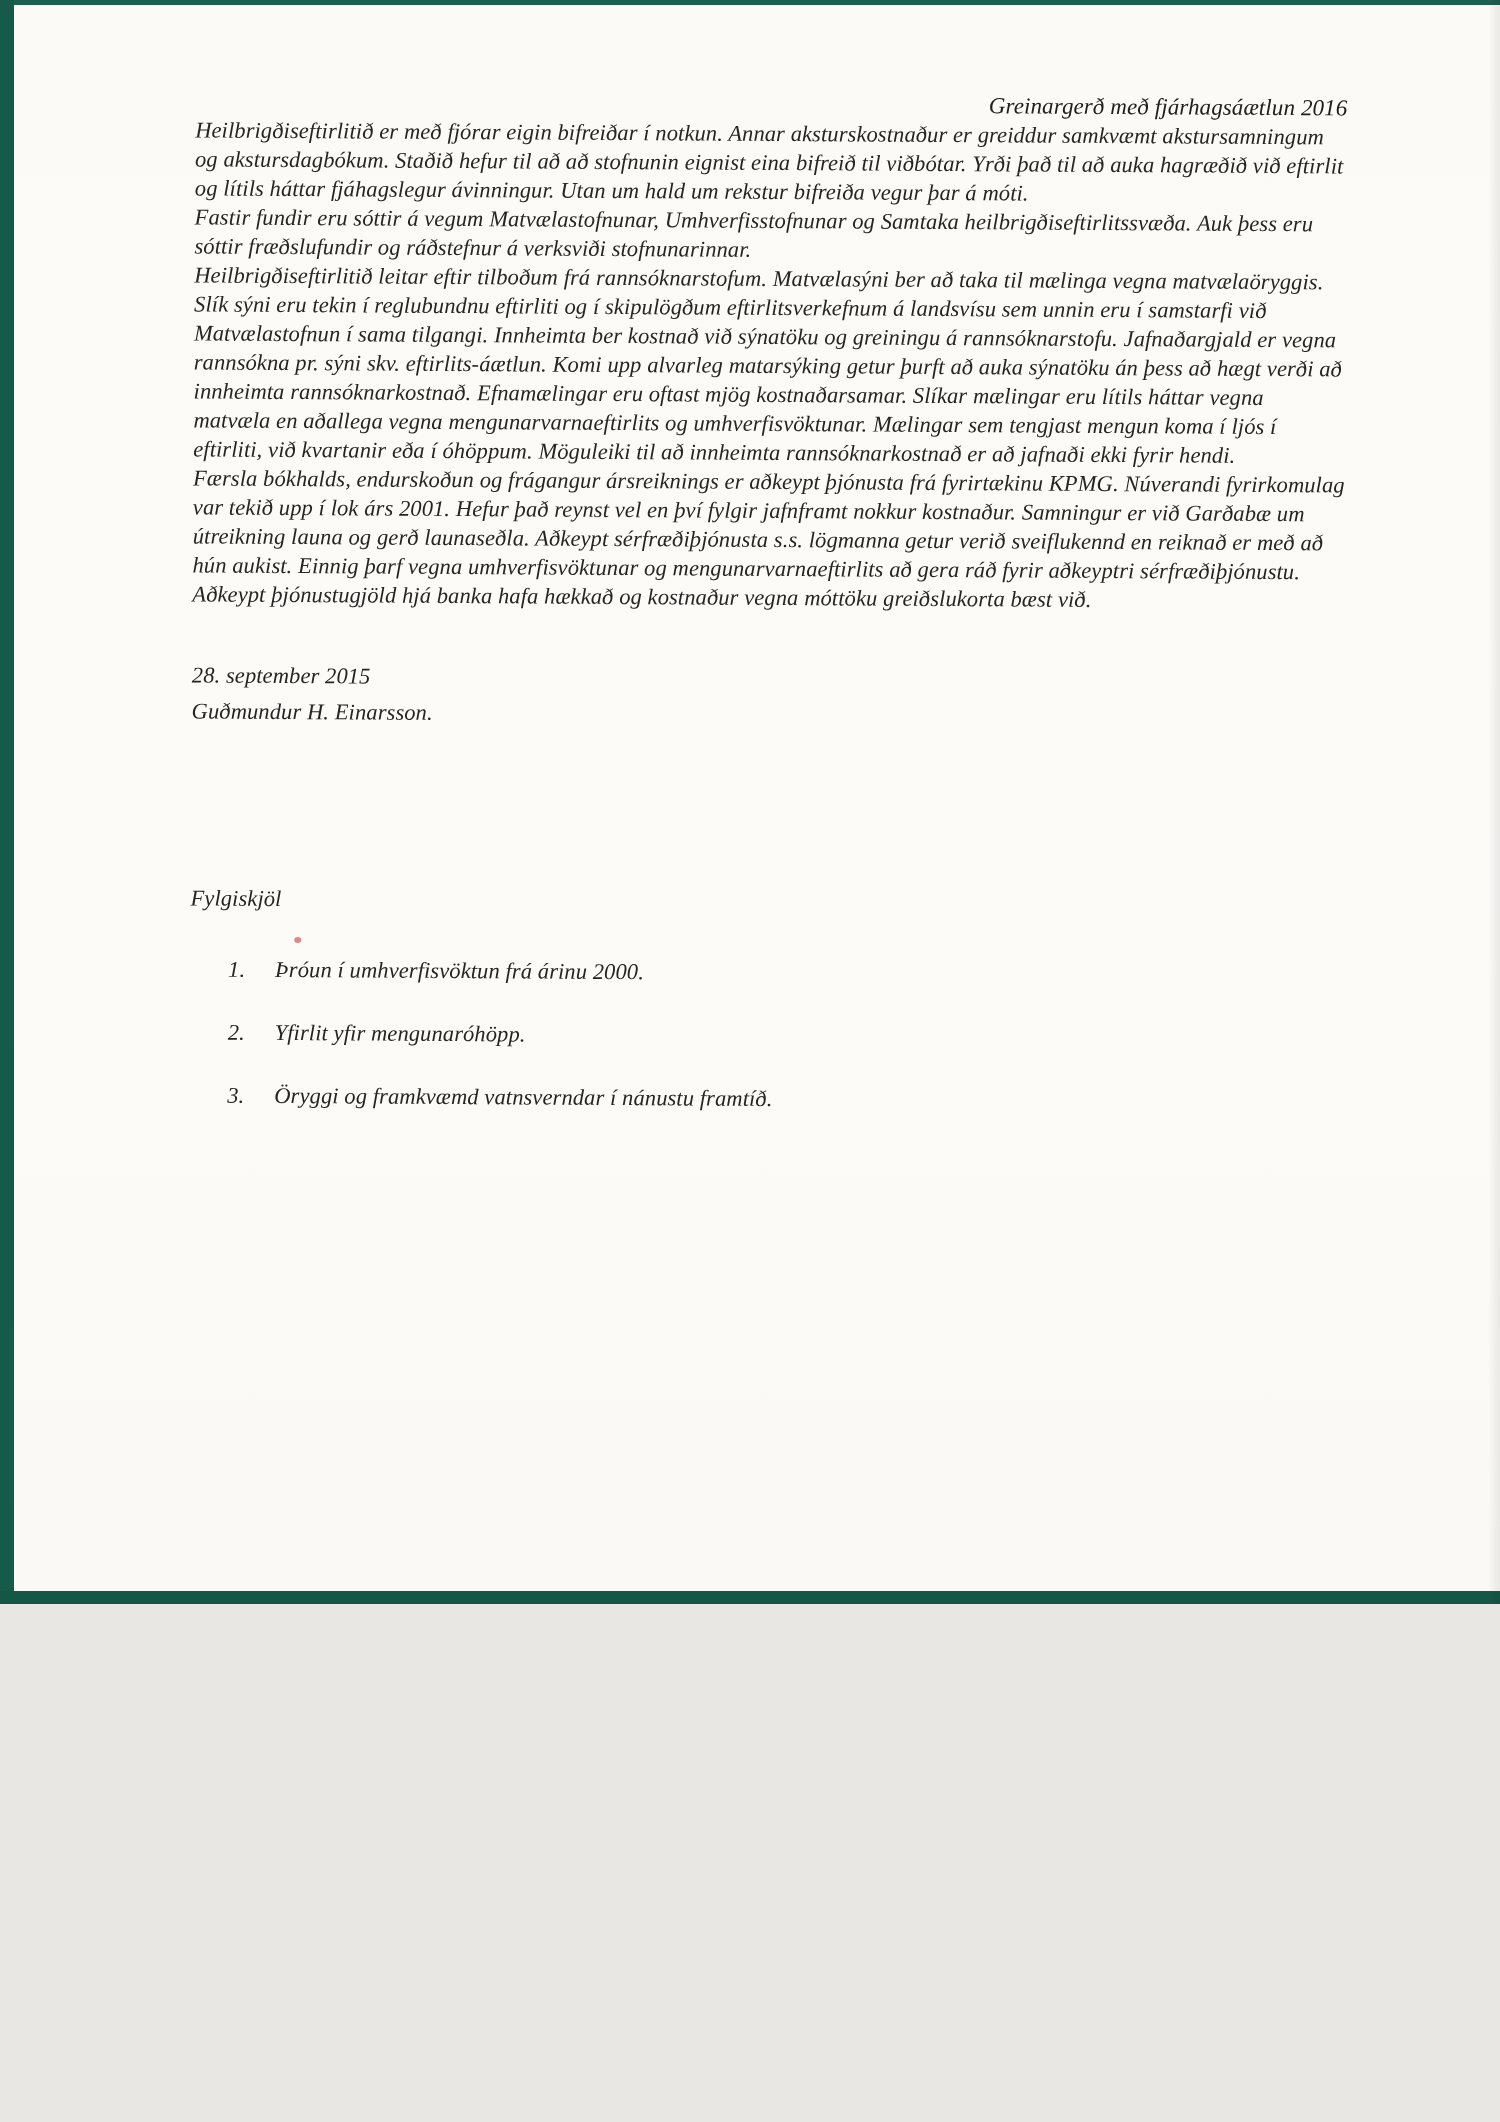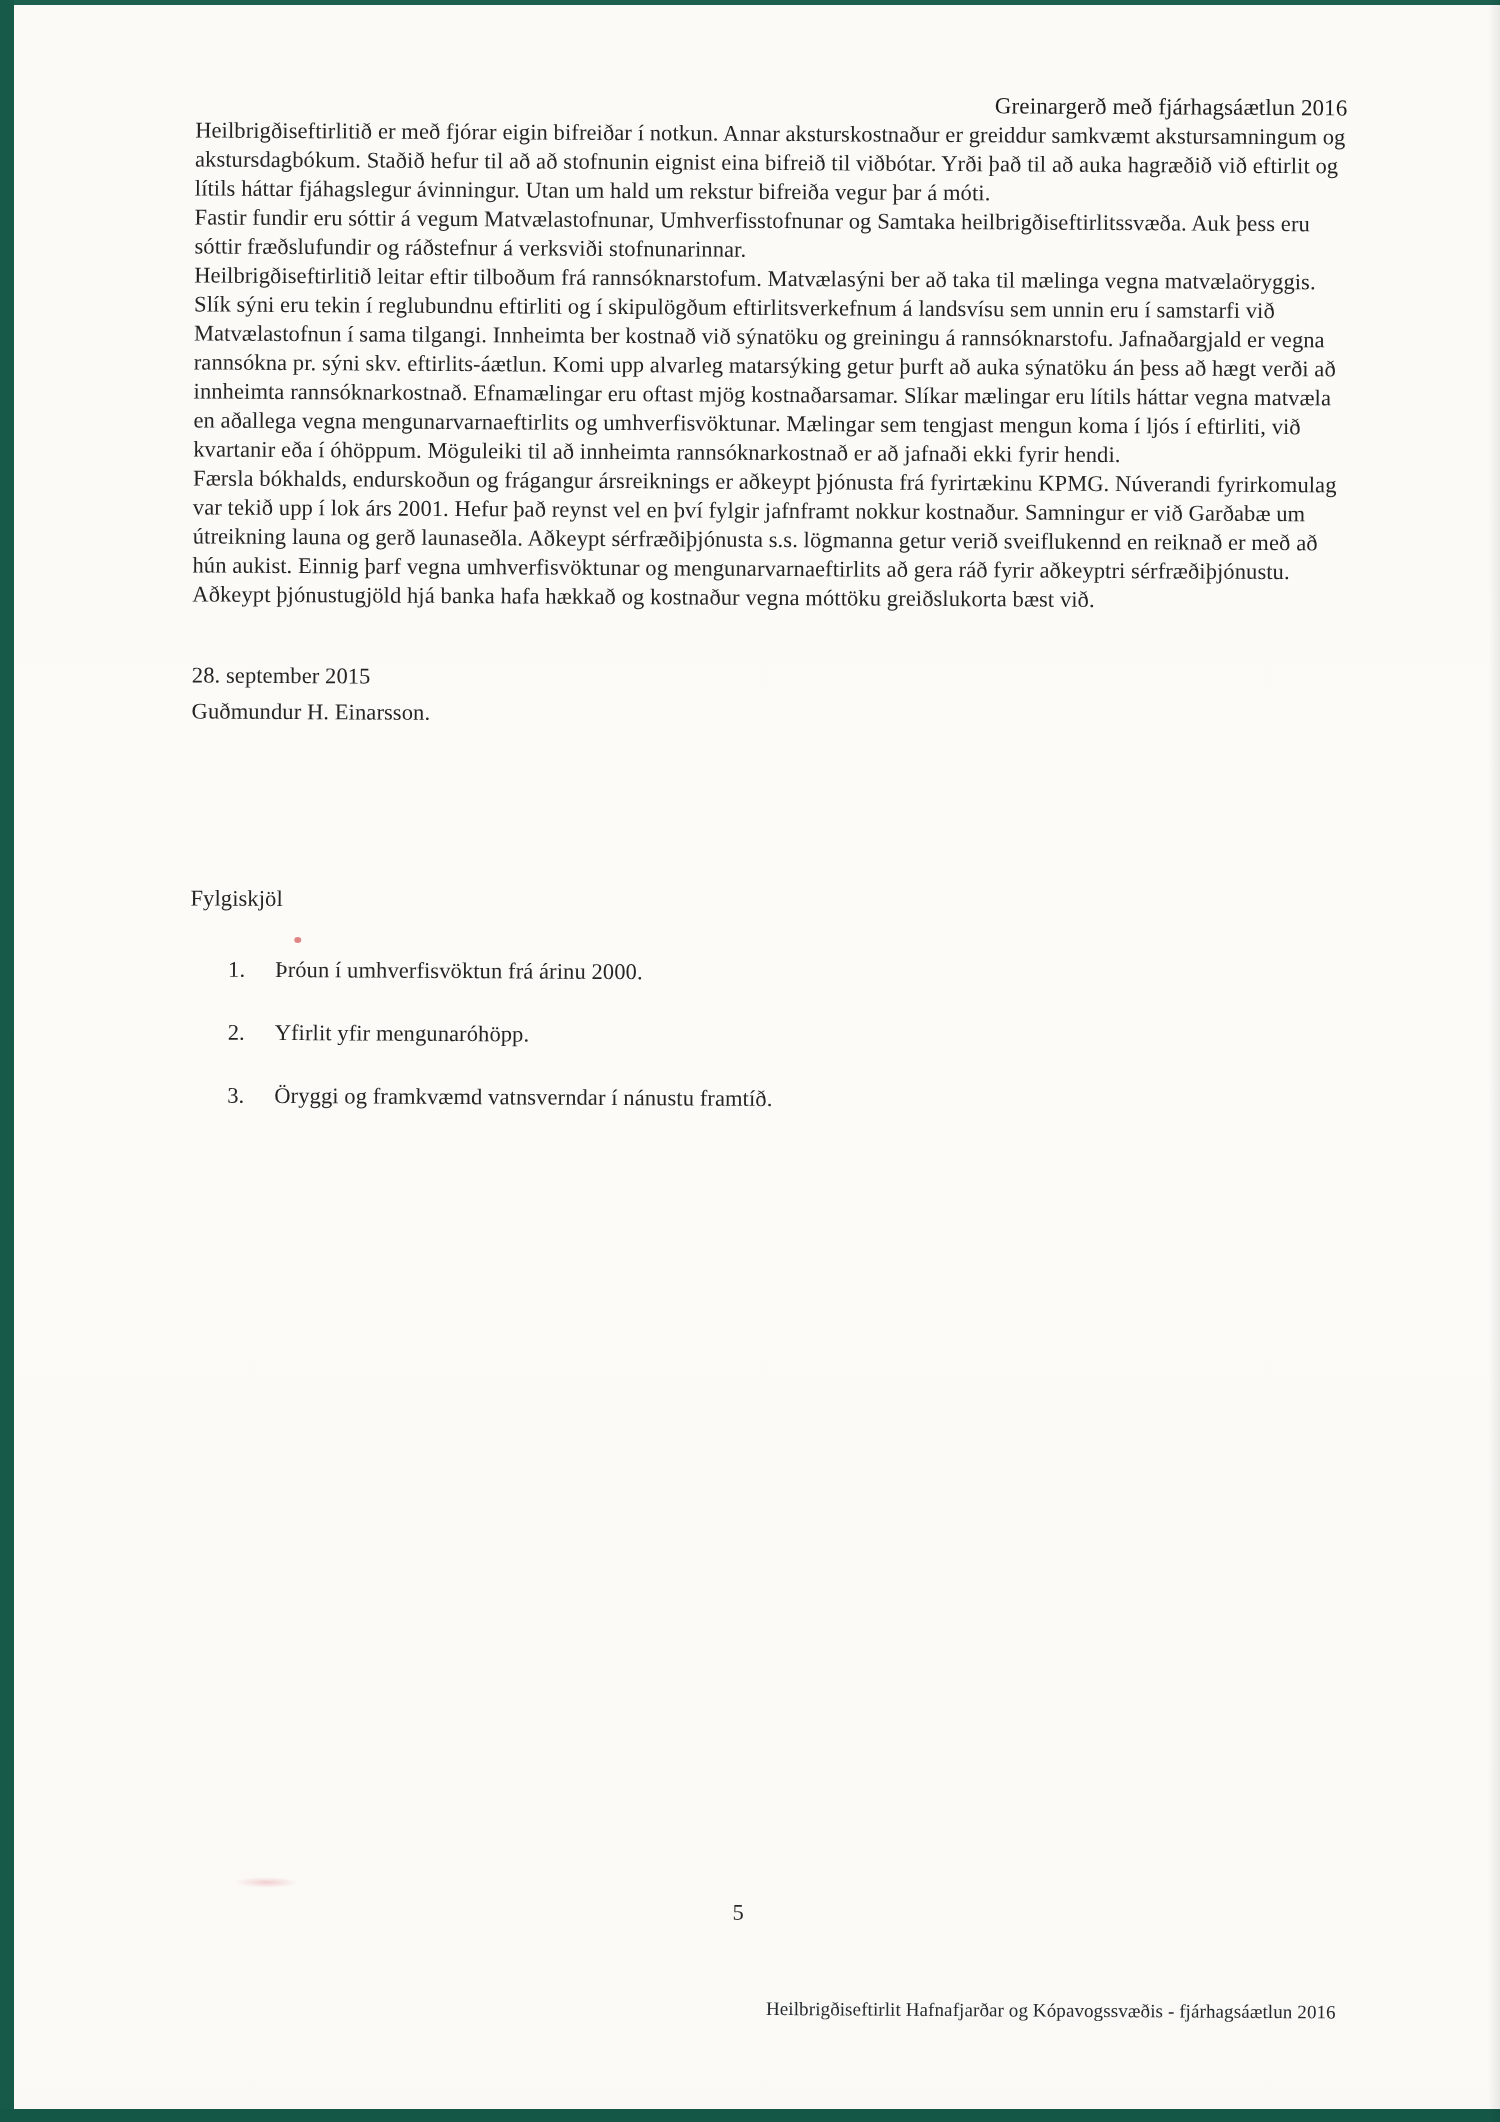--- a/index.html
+++ b/index.html
@@ -4,23 +4,24 @@
 <style>
   * { margin: 0; padding: 0; box-sizing: border-box; }
   html, body { width: 1500px; height: 2122px; }
   body {
     font-family: "Liberation Serif", serif;
     background: #e9e7e3;
   }
   .page {
     position: relative;
     width: 1500px;
-    height: 2122px;
+    height: 1604px;
     background: linear-gradient(180deg, #fbfaf6 0%, #fcfbf8 55%, #faf9f5 100%);
     overflow: hidden;
+    font-style: italic;
   }
   
   .edge-left   { position: absolute; left: 0; top: 0; width: 14px; height: 100%; background: #175a49; }
   .edge-bottom { position: absolute; left: 0; bottom: 0; width: 100%; height: 13px; background: #155747; }
   .edge-top    { position: absolute; left: 0; top: 0; width: 100%; height: 5px; background: #1c604f; }
   .edge-right  { position: absolute; right: 0; top: 0; width: 12px; height: 100%;
                  background: linear-gradient(to right, rgba(0,0,0,0), rgba(0,0,0,0.07)); }
 
   .content {
     position: absolute;

